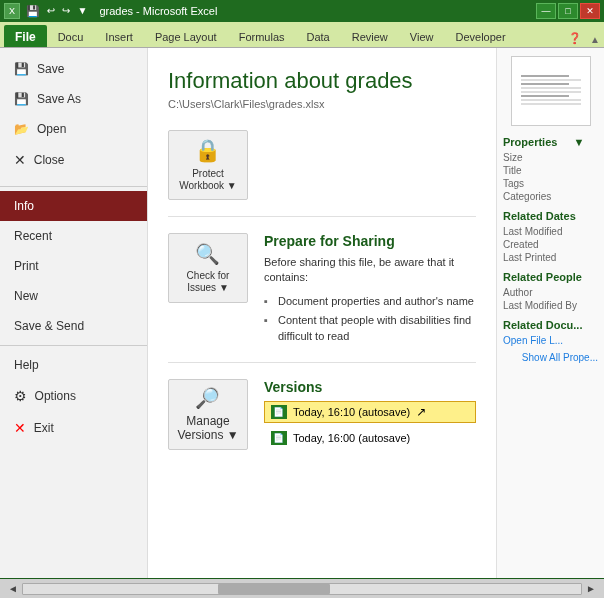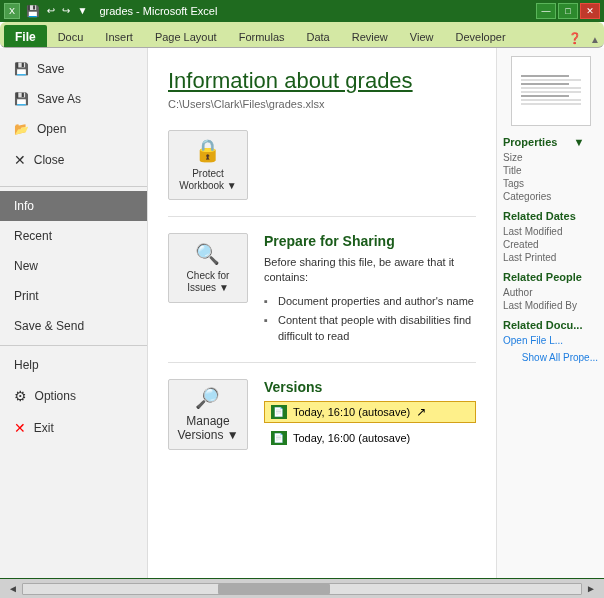--- a/index.html
+++ b/index.html
@@ -23,21 +23,20 @@
     .win-btn.close { background: #c0392b; border-color: #e74c3c; }
 
     
     .ribbon-tabs {
       background: #d4e8a4;
       height: 26px;
       display: flex;
       align-items: flex-end;
       padding-left: 4px;
       border-bottom: 1px solid #aaa;
-      border-radius: 6px;
     }
     .ribbon-tab {
       padding: 3px 10px;
       font-size: 11px;
       cursor: pointer;
       border: 1px solid transparent;
       border-bottom: none;
       background: transparent;
       color: #333;
       height: 22px;
@@ -70,38 +69,37 @@
     .sidebar-item {
       padding: 8px 14px;
       cursor: pointer;
       font-size: 12px;
       color: #333;
       display: flex;
       align-items: center;
       gap: 8px;
     }
     .sidebar-item.active {
-      background: #737373;
+      background: #7f1d1d;
       color: white;
     }
     .sidebar-divider { height: 1px; background: #ccc; margin: 4px 0; }
 
     
     .content-area {
       flex: 1;
       background: white;
       overflow-y: auto;
       padding: 20px 20px 10px 20px;
     }
     .content-title {
       font-size: 22px;
       font-weight: 300;
       color: #1a5c1a;
       margin-bottom: 4px;
-      text-decoration: underline;
     }
     .content-path {
       font-size: 11px;
       color: #666;
       margin-bottom: 20px;
     }
 
     
     .info-section {
       display: flex;
@@ -289,24 +287,24 @@
       </div>
     </div>
     <div class="sidebar-divider"></div>
     <div class="sidebar-item active">
       <span>Info</span>
     </div>
     <div class="sidebar-item">
       <span>Recent</span>
     </div>
     <div class="sidebar-item">
+      <span>Print</span>
+    </div>
+    <div class="sidebar-item">
       <span>New</span>
-    </div>
-    <div class="sidebar-item">
-      <span>Print</span>
     </div>
     <div class="sidebar-item">
       <span>Save &amp; Send</span>
     </div>
     <div class="sidebar-divider"></div>
     <div class="sidebar-item">
       <span>Help</span>
     </div>
     <div class="sidebar-item">
       <span style="font-size:14px;">⚙</span>

